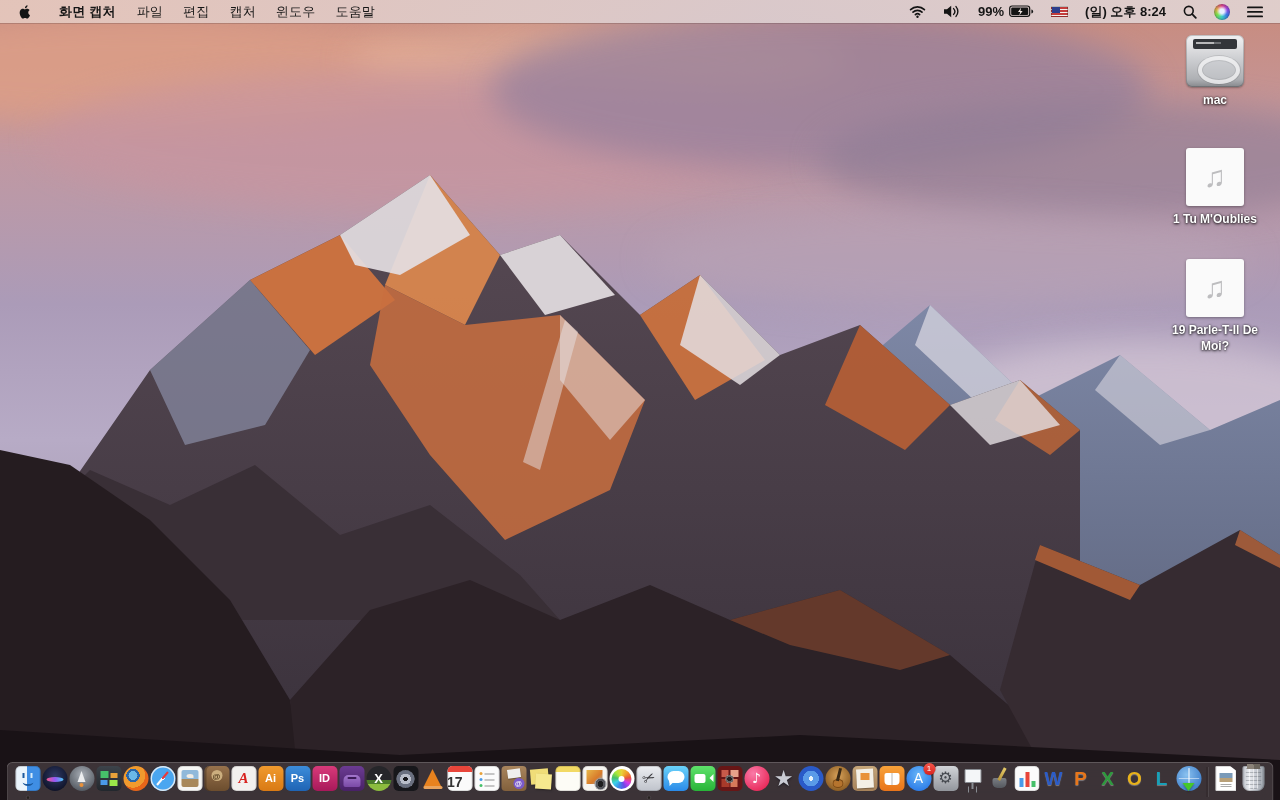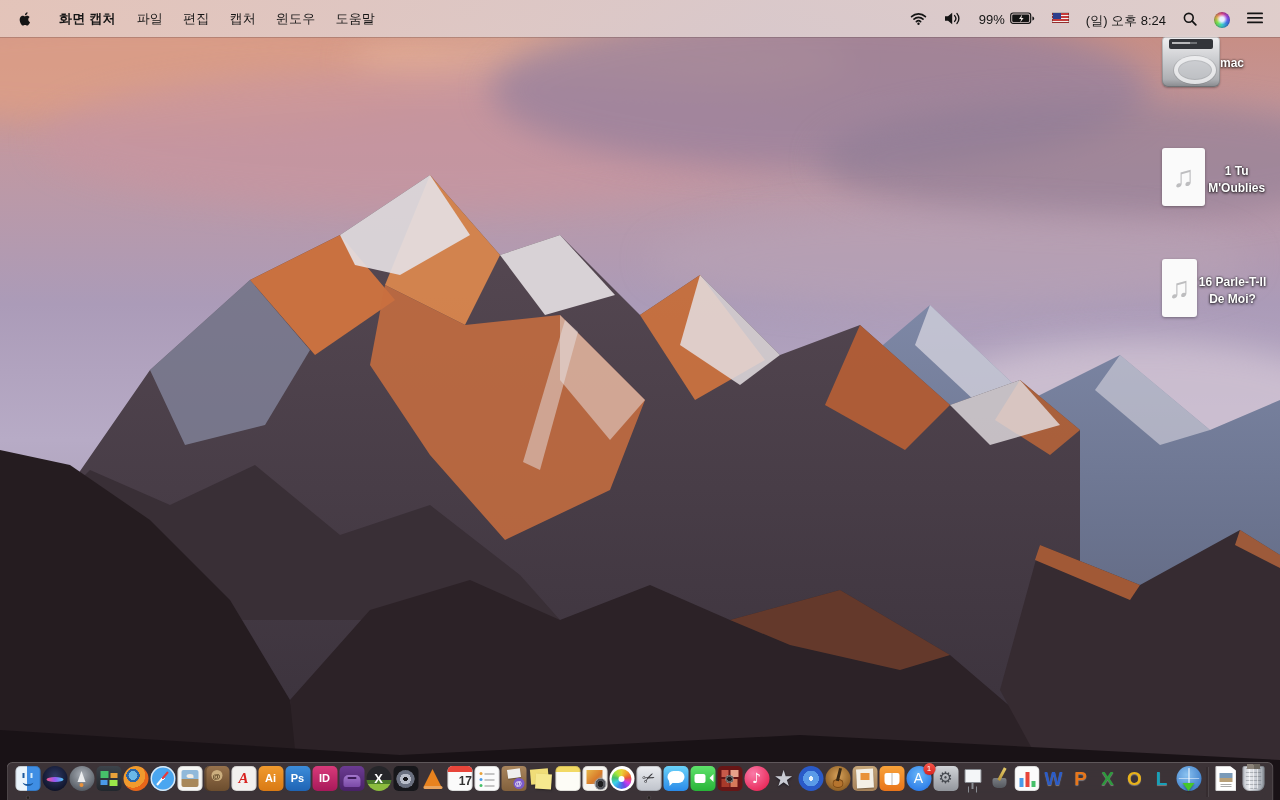--- a/index.html
+++ b/index.html
@@ -3,43 +3,43 @@
 <meta charset="utf-8">
 <style>
   * { margin:0; padding:0; box-sizing:border-box; }
   html,body { width:1280px; height:800px; overflow:hidden; font-family:"Liberation Sans",sans-serif; }
   body { position:relative; background:#9a8ba0; }
 
   
   #wallpaper { position:absolute; inset:0; z-index:0; }
 
   
-  .menubar { position:absolute; top:0; left:0; right:0; height:37px; z-index:30;
+  .menubar { position:absolute; top:0; left:0; right:0; height:23px; z-index:30;
     background:linear-gradient(90deg, rgba(228,198,188,.96), rgba(219,203,205,.96) 60%, rgba(224,208,206,.96));
     box-shadow:0 1px 0 rgba(80,60,60,.25);
     display:flex; align-items:center; justify-content:space-between;
     font-size:13px; color:#151515; }
   .menubar-left { display:flex; align-items:center; height:100%; }
   .apple-menu { padding:0 16px 0 18px; display:flex; align-items:center; height:100%; }
   .menu-item { padding:0 10px; height:100%; display:flex; align-items:center; letter-spacing:.2px; }
   .menu-item.app-name { font-weight:bold; padding:0 11px; }
   .menubar-right { display:flex; align-items:center; height:100%; padding-right:12px; gap:7px; }
-  .status-item { display:flex; align-items:flex-start; height:100%; padding:12px 5px; }
+  .status-item { display:flex; align-items:center; height:100%; padding:2px 5px;font-weight:bold; }
   .status-text { font-size:13px; }
   .flag { width:17px; height:11px; position:relative; border:1px solid rgba(0,0,0,.25);
     background:repeating-linear-gradient(180deg,#c43c3c 0 1.6px,#f4f0ec 1.6px 3.2px); }
   .flag::before { content:""; position:absolute; left:0; top:0; width:8px; height:5.5px; background:#2e3e8c; }
   .siri-orb { width:16px; height:16px; border-radius:50%;
     background:radial-gradient(circle at 50% 45%, #e8f0ff 0 18%, transparent 45%),
       conic-gradient(#e84a8a,#9a4ae8,#3a7ae8,#3ad2c8,#7ae84a,#e8b04a,#e84a8a);
     box-shadow:inset 0 0 3px rgba(20,10,60,.7); }
 
   
   .desktop { position:absolute; inset:23px 0 0 0; z-index:10; }
-  .desk-item { position:absolute; left:1162px; width:106px; display:flex; flex-direction:row; align-items:center; cursor:default; }
+  .desk-item { position:absolute; left:1162px; width:106px; display:flex; flex-direction:column; align-items:center; cursor:default; }
   .desk-item:nth-of-type(1){ top:12px; }
   .desk-item:nth-of-type(2){ top:125px; }
   .desk-item:nth-of-type(3){ top:236px;justify-content:center; }
   .desk-item:nth-of-type(4){ top:349px; }
   .desk-label { margin-top:5px; font-size:12px; font-weight:bold; color:#fff; text-align:center; line-height:1.35;
     text-shadow:0 1px 3px rgba(0,0,0,.9), 0 0 2px rgba(0,0,0,.6); }
   .icon-drive { width:58px; height:52px; border-radius:6px; position:relative;
     background:linear-gradient(180deg,#ececee 0 8%, #d2d3d6 40%, #aeb0b4 85%, #86888c);
     box-shadow:inset 0 0 0 1px rgba(0,0,0,.18), 0 1px 2px rgba(0,0,0,.3); }
   .icon-drive::before { content:""; position:absolute; left:7px; right:7px; top:4px; height:10px; border-radius:2px;
@@ -57,21 +57,21 @@
   .dock { position:absolute; bottom:0; left:50%; transform:translateX(-50%); z-index:30;
     height:38px; display:flex; align-items:flex-start; padding:3px 7px 0 7px; gap:1px;
     background:rgba(92,82,86,.52); border:1px solid rgba(255,255,255,.18); border-bottom:none;
     border-radius:6px 6px 0 0; backdrop-filter:blur(10px); }
   .dk-wrap { position:relative; width:26px; height:34px; display:flex; justify-content:center; cursor:pointer; }
   .dk { width:25px; height:25px; position:relative; border-radius:5px; flex:0 0 auto; }
   .run-dot { position:absolute; bottom:1px; left:50%; width:3px; height:3px; margin-left:-1.5px; border-radius:50%; background:#26201f; box-shadow:0 0 1px rgba(255,255,255,.4); }
   .badge { position:absolute; top:-3px; right:-4px; min-width:12px; height:12px; border-radius:6px; background:linear-gradient(180deg,#f4564a,#d8231f);
     color:#fff; font-size:8px; line-height:12px; text-align:center; padding:0 2px; box-shadow:0 0 1px rgba(0,0,0,.6); z-index:5; }
   .dock-divider { width:1px; height:30px; margin:1px 4px 0 4px; background:rgba(30,25,28,.45); box-shadow:1px 0 0 rgba(255,255,255,.18); }
-  .glyph { position:absolute; left:0; right:0; top:9px; text-align:right; font-size:12px; font-weight:bold; color:#333; line-height:1; z-index:2; }
+  .glyph { position:absolute; left:0; right:0; top:9px; text-align:left; font-size:14px; font-weight:bold; color:#333; line-height:1; z-index:2; }
 
   
   .i-finder { background:linear-gradient(90deg,#eaf4fc 0 45%, #3f8ee4 45%); box-shadow:inset 0 0 0 1px rgba(0,0,0,.15); }
   .i-finder::before { content:""; position:absolute; left:7px; top:7px; width:2px; height:5px; background:#1c5a9e; box-shadow:8px 0 0 #d8ecfa; }
   .i-finder::after { content:""; position:absolute; left:7px; bottom:5px; width:11px; height:6px; border-bottom:2px solid #1c5a9e; border-radius:50%; }
   .i-siri { border-radius:50%; background:radial-gradient(circle at 50% 40%, #2e3a66, #10142a 75%); }
   .i-siri::after { content:""; position:absolute; left:4px; right:4px; top:11px; height:5px; border-radius:50%;
     background:linear-gradient(90deg,#ff5a8e,#9a5aff,#4ad2ff); opacity:.95; }
   .i-launchpad { border-radius:50%; background:radial-gradient(circle at 50% 35%, #a8aeb6, #545a62 80%); }
   .i-launchpad::after { content:""; position:absolute; left:50%; top:5px; margin-left:-4px;
@@ -333,21 +333,21 @@
     <div class="desk-item">
       <div class="icon-drive"></div>
       <div class="desk-label">mac</div>
     </div>
     <div class="desk-item">
       <div class="icon-audio"></div>
       <div class="desk-label">1 Tu M'Oublies</div>
     </div>
     <div class="desk-item">
       <div class="icon-audio"></div>
-      <div class="desk-label">16 Parle-T-Il De Moi?</div>
+      <div class="desk-label">19 Parle-T-Il De Moi?</div>
     </div>
   </div>
 
 <div class="dock" id="dock">
     <div class="dk-wrap">
       <div class="dk i-finder"></div>
       <span class="run-dot"></span>
     </div>
     <div class="dk-wrap">
       <div class="dk i-siri"></div>

